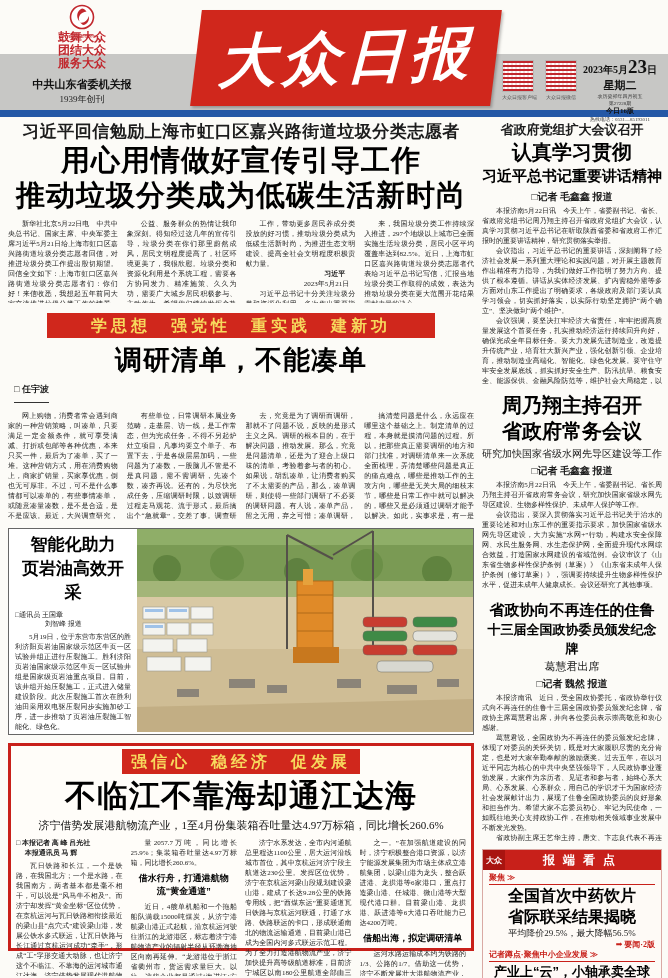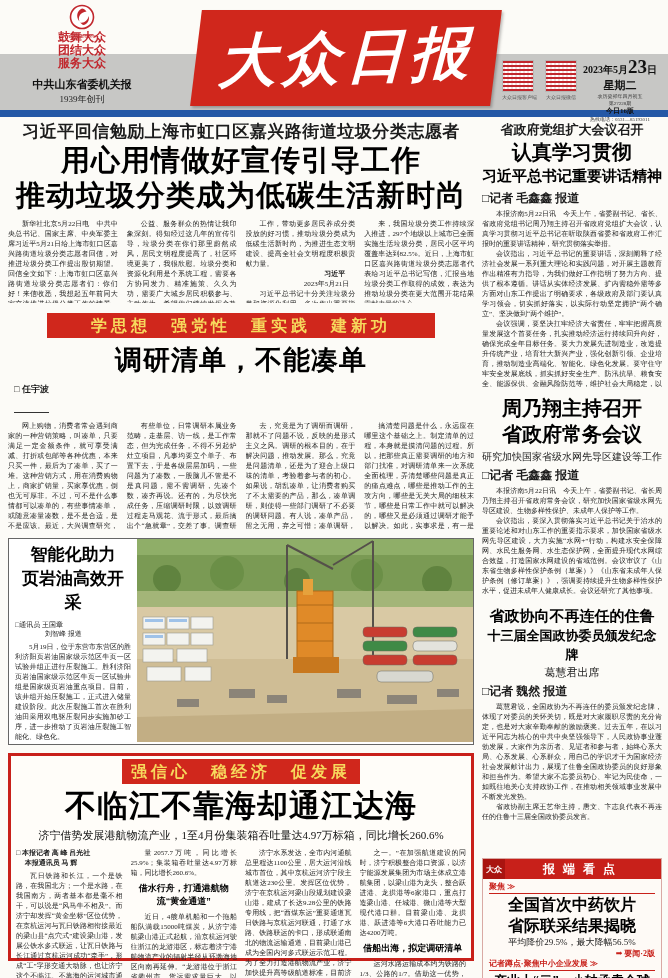--- a/index.html
+++ b/index.html
@@ -53,21 +53,21 @@
   .sign-date{text-align:right;padding-right:6px;}
 
   
   .red-banner{background:#d0271c;color:#f7d95d;text-align:center;font-size:16px;
               line-height:25px;letter-spacing:4px;}
   .banner1{width:388px;margin:10px auto 0;}
 
   
   .comm-h{font-size:27px;text-align:center;line-height:34px;margin-top:5px;color:#000;letter-spacing:1px;}
   .comm-byline{font-size:9px;font-weight:bold;margin:6px 0 2px 6px;border-bottom:1px solid #333;
-               display:inline-block;padding-bottom:16px;}
+               display:inline-block;padding-bottom:6px;}
   .comm-body{height:110px;}
 
   
   .mid-box{display:flex;border:1px solid #666;margin-top:7px;height:205px;background:#fff;}
   .mid-left{width:128px;padding:4px 6px 0;box-sizing:border-box;}
   .mid-left-h{font-size:17px;text-align:center;line-height:24px;color:#000;}
   .mid-byline{font-size:7px;margin-top:6px;line-height:9px;color:#222;}
   .mid-body{margin-top:3px;height:100px;}
   .mid-photo{flex:1;overflow:hidden;}
 
@@ -78,21 +78,21 @@
   .bottom-sub{font-size:11px;text-align:center;margin-top:3px;color:#111;}
   .bottom-cols{display:flex;gap:8px;margin-top:5px;height:138px;}
   .bottom-byline{font-size:7px;font-weight:bold;line-height:10px;margin-bottom:3px;}
   .inner-sub{font-size:9px;font-weight:bold;text-align:center;line-height:13px;margin:4px 0;color:#000;
              font-family:"Liberation Sans",sans-serif;}
 
   
   .r-kicker{font-size:13px;text-align:center;line-height:18px;}
   .rA-h1{font-size:20px;text-align:center;line-height:26px;color:#000;}
   .rA-h2{font-size:15px;text-align:center;line-height:22px;color:#000;}
-  .r-byline{font-size:12px;font-weight:bold;margin:3px 0 2px;}
+  .r-byline{font-size:10px;font-weight:bold;margin:3px 0 2px;text-align:center;}
   .r-body{overflow:hidden;}
   .rA-body{height:180px;}
   .rB-h{font-size:20px;text-align:center;line-height:26px;margin-top:6px;color:#000;}
   .rB-sub{font-size:10px;text-align:center;line-height:15px;margin-top:2px;}
   .rB-body{height:112px;}
   .rC-h1{font-size:15px;text-align:center;line-height:21px;margin-top:7px;color:#000;}
   .rC-h2{font-size:13px;text-align:center;line-height:19px;color:#000;}
   .rC-sub{font-size:11px;text-align:center;line-height:16px;}
   .rC-body{height:150px;}
 
@@ -346,20 +346,21 @@
           <p>会议指出，要深入贯彻落实习近平总书记关于治水的重要论述和对山东工作的重要指示要求，加快国家省级水网先导区建设，大力实施“水网+”行动，构建水安全保障网、水民生服务网、水生态保护网，全面提升现代水网综合效益，打造国家水网建设的省域范例。会议审议了《山东省生物多样性保护条例（草案）》《山东省未成年人保护条例（修订草案）》，强调要持续提升生物多样性保护水平，促进未成年人健康成长。会议还研究了其他事项。</p>
       </div>
     </div>
 
     <div>
       <div class="rC-h1 hei">省政协向不再连任的住鲁</div>
       <div class="rC-h2 hei">十三届全国政协委员颁发纪念牌</div>
       <div class="rC-sub">葛慧君出席</div>
       <div class="r-byline">□记者 魏然 报道</div>
       <div class="r-body rC-body jtext">
+        <p>本报济南讯　近日，受全国政协委托，省政协举行仪式向不再连任的住鲁十三届全国政协委员颁发纪念牌，省政协主席葛慧君出席，并向各位委员表示崇高敬意和衷心感谢。</p>
           <p>葛慧君说，全国政协为不再连任的委员颁发纪念牌，体现了对委员的关怀关切，既是对大家履职尽责的充分肯定，也是对大家辛勤奉献的激励褒奖。过去五年，在以习近平同志为核心的中共中央坚强领导下，人民政协事业蓬勃发展，大家作为亲历者、见证者和参与者，始终心系大局、心系发展、心系群众，用自己的学识才干为国家经济社会发展献计出力，展现了住鲁全国政协委员的良好形象和担当作为。希望大家不忘委员初心、牢记为民使命，一如既往地关心支持政协工作，在推动相关领域事业发展中不断发光发热。</p>
           <p>省政协副主席王艺华主持，唐文、卞志良代表不再连任的住鲁十三届全国政协委员发言。</p>
       </div>
     </div>
 
     <div class="hl-box">
       <div class="hl-header">
         <div class="hl-logo">大众</div>
         <div class="hl-title hei">报端看点</div>
       </div>

